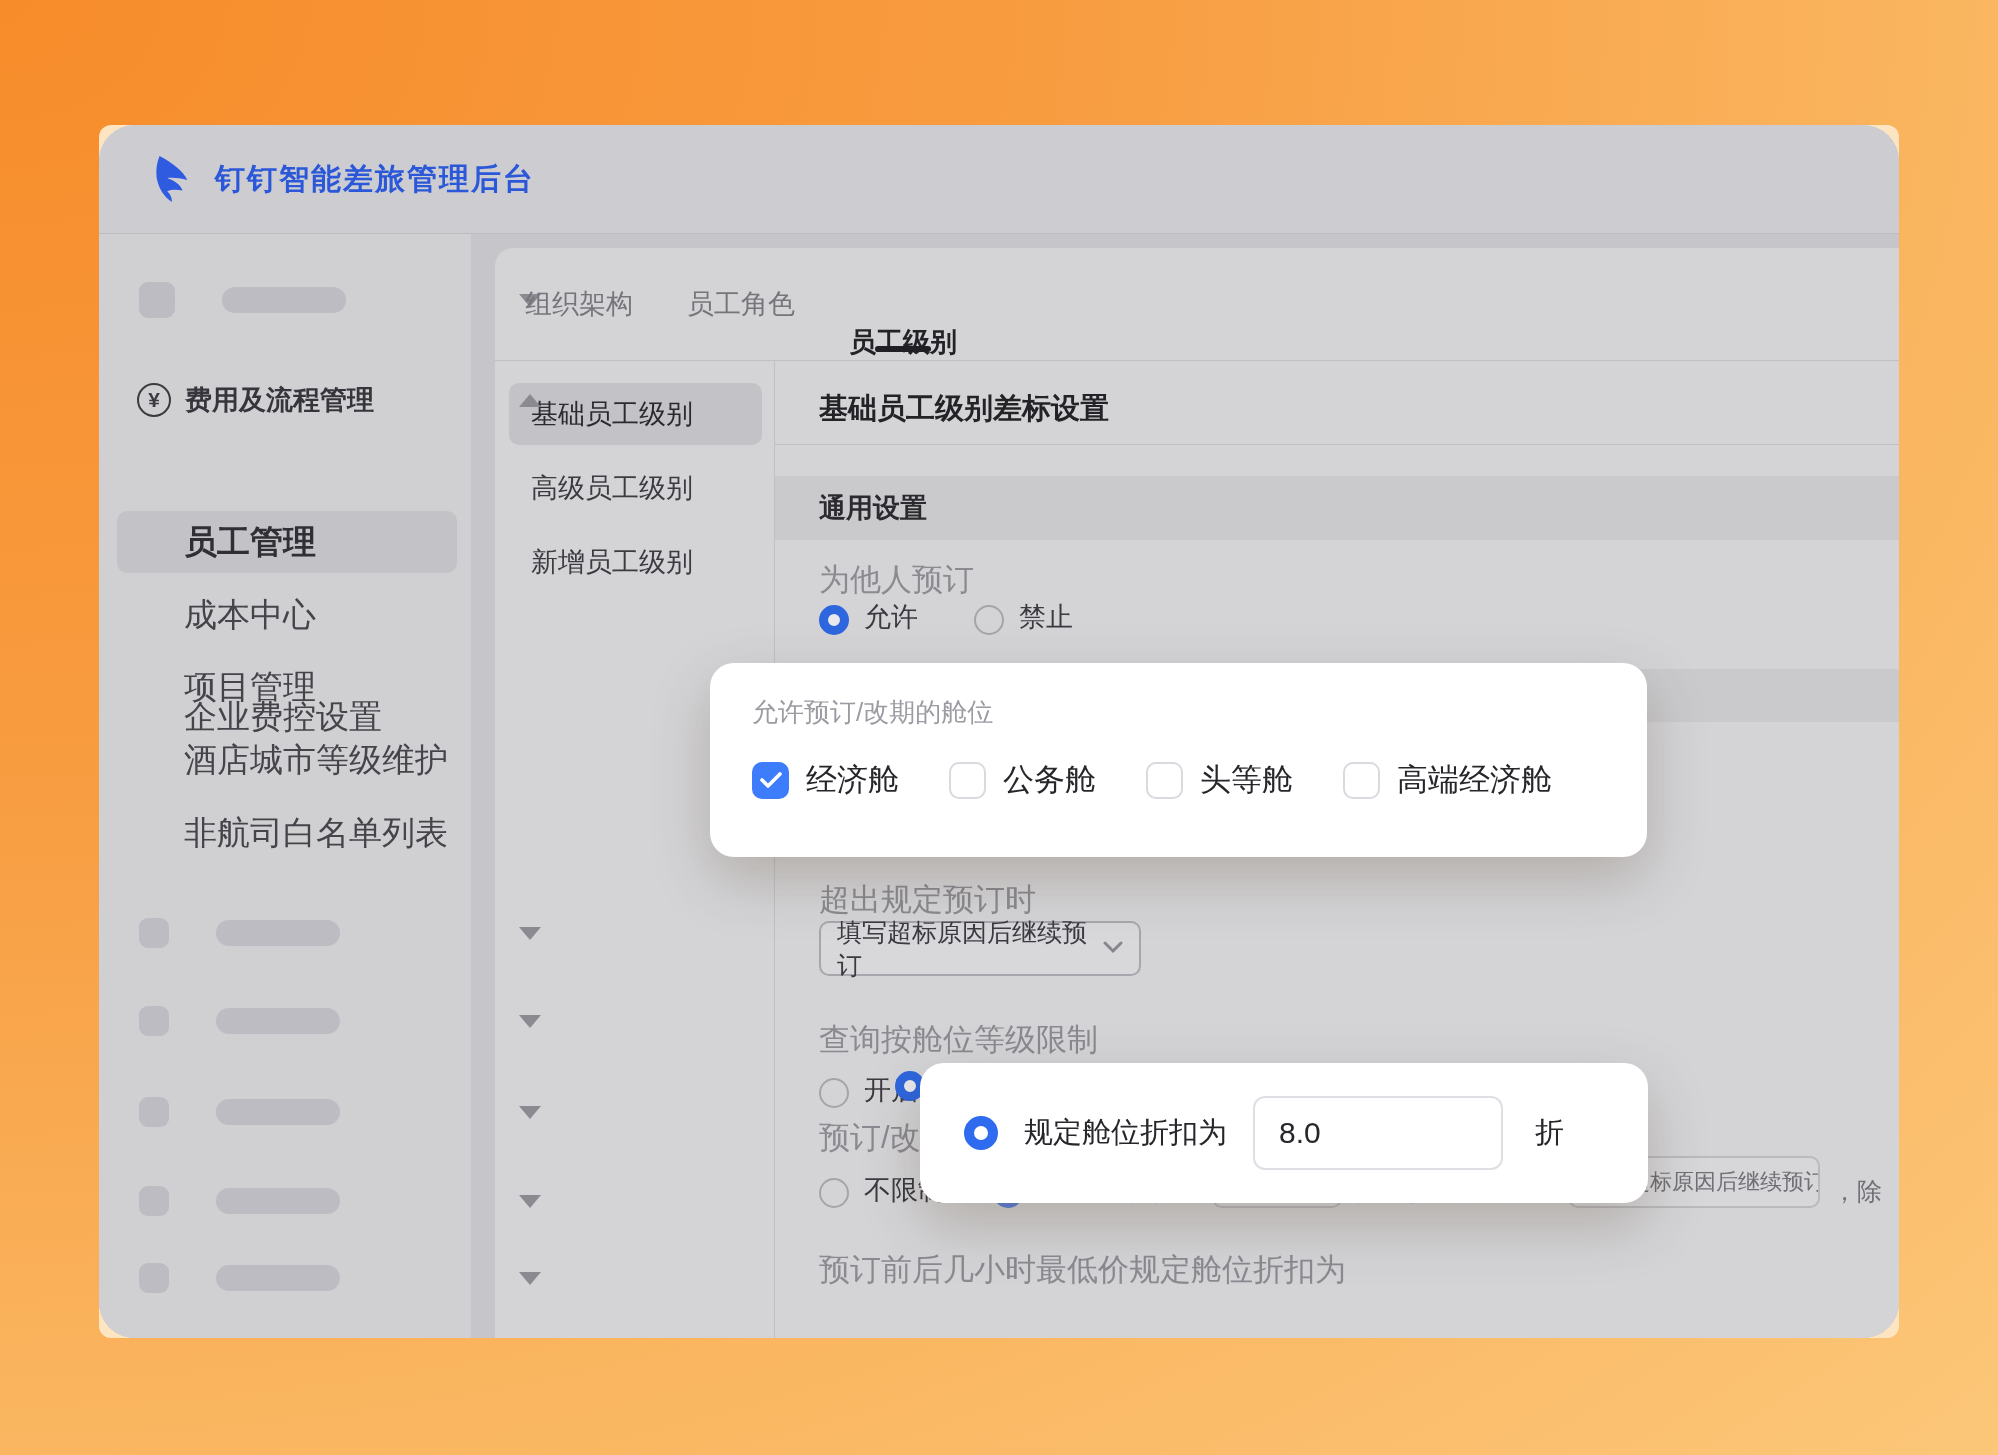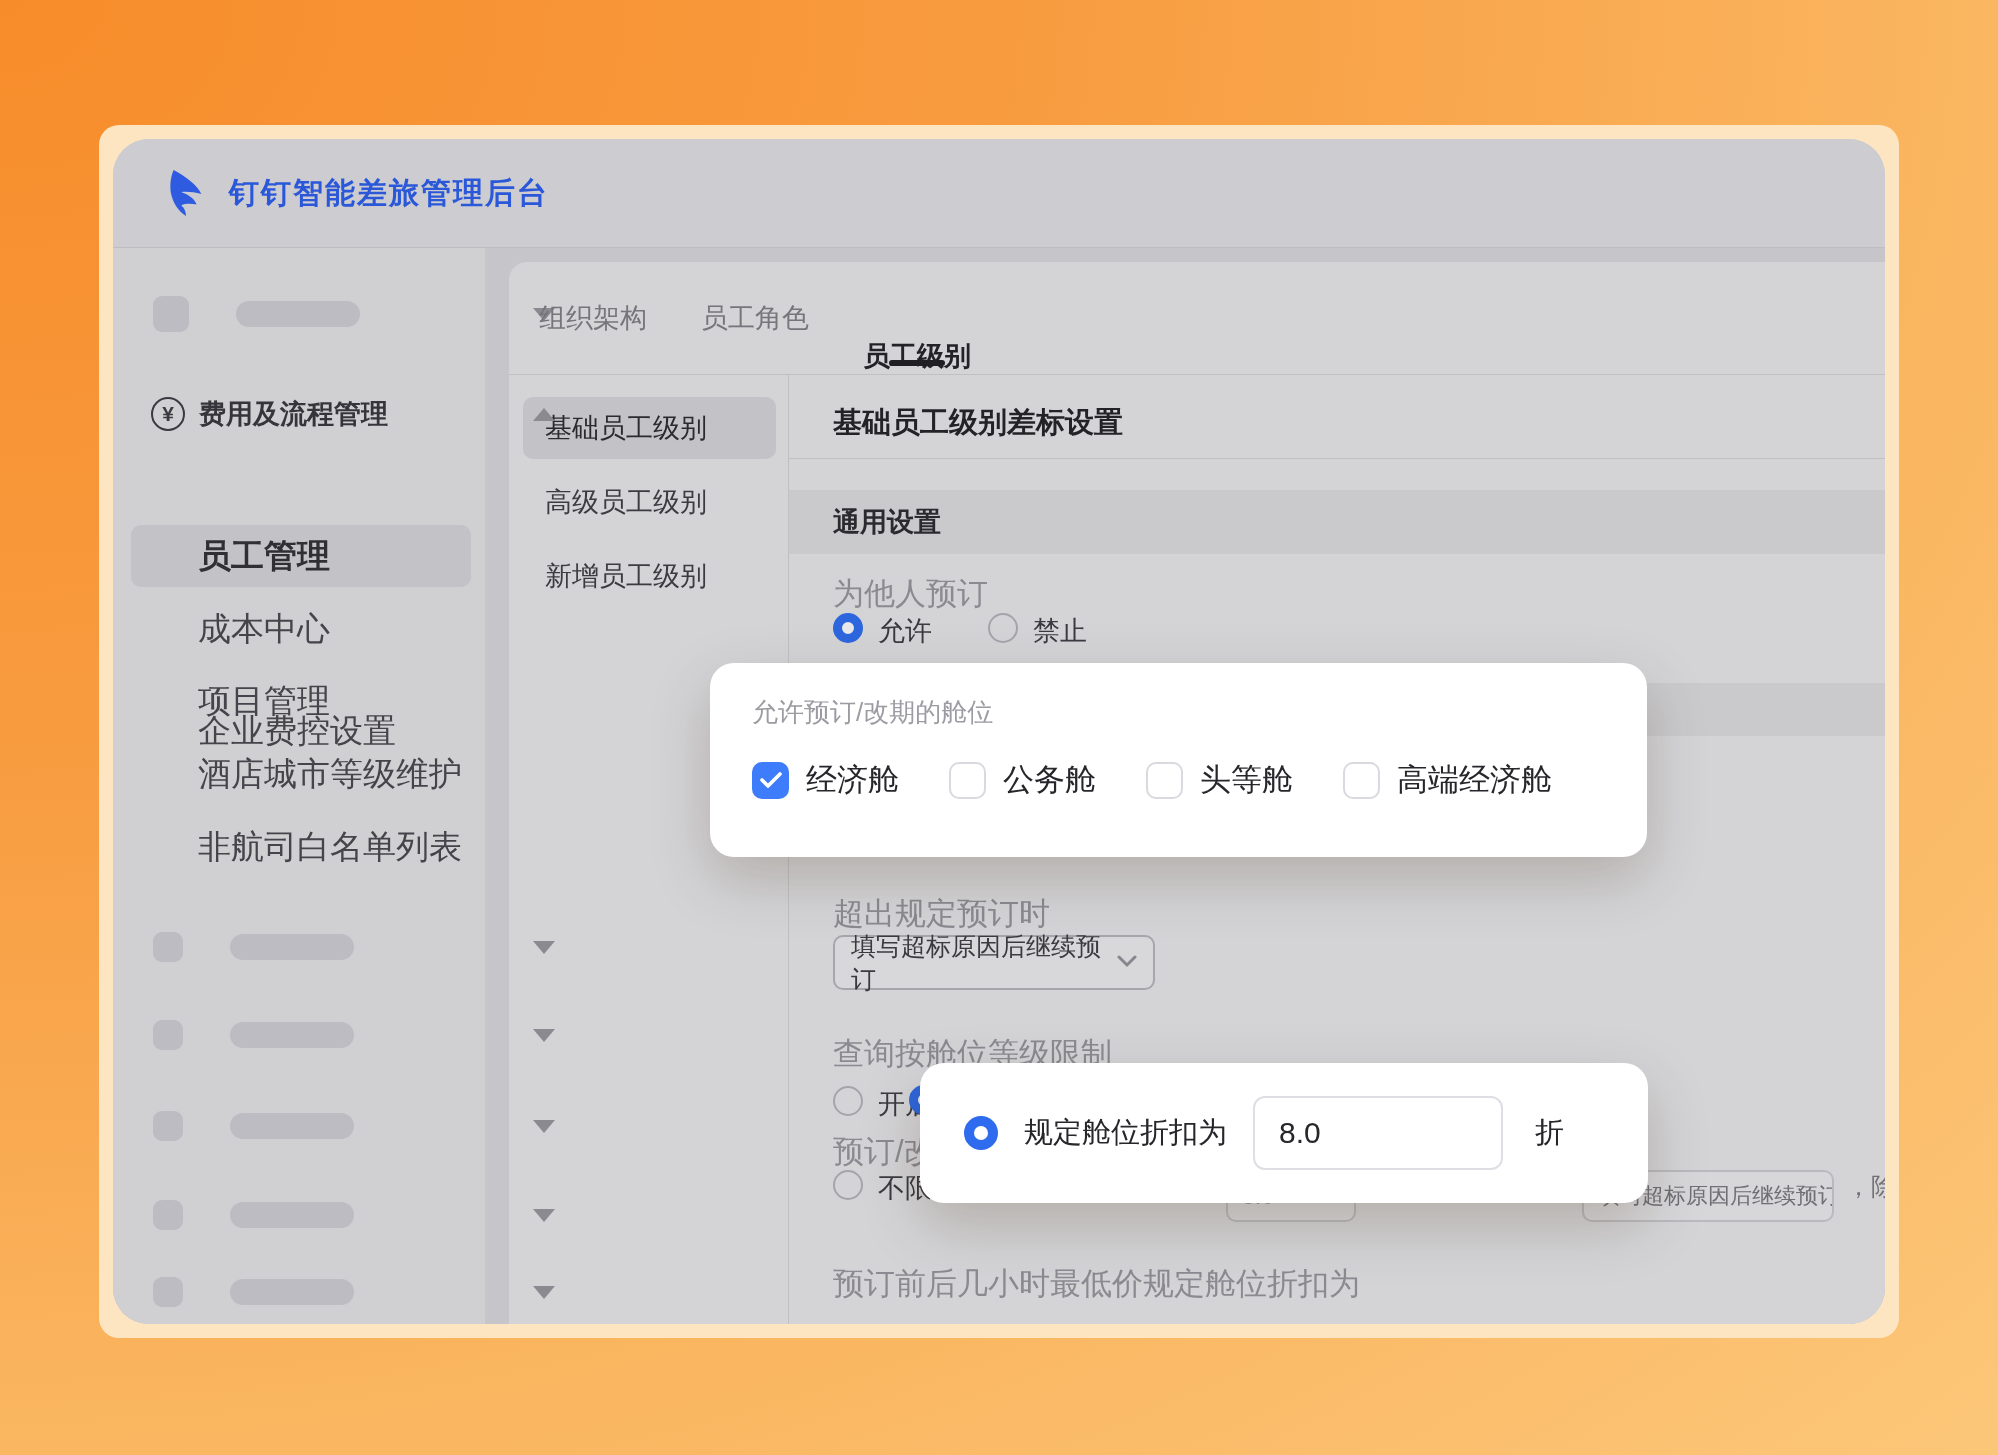--- a/index.html
+++ b/index.html
@@ -1,21 +1,21 @@
 <!DOCTYPE html>
 <html><head>
 <meta charset="utf-8">
 <style>
   html,body{margin:0;padding:0;}
   body{width:1998px;height:1455px;overflow:hidden;font-family:"Liberation Sans","DejaVu Sans",sans-serif;}
   .stage{position:relative;width:1998px;height:1455px;
     background:radial-gradient(150% 150% at 0% 0%, #F78C2A 0%, #F89C40 35%, #FAB55F 65%, #FCCA7E 100%);}
   
   .frame{position:absolute;left:99px;top:125px;width:1800px;height:1213px;background:#FDE5C2;
-    border-radius:20px;box-sizing:border-box;padding:14px;}
+    border-radius:12px;box-sizing:border-box;}
   .app{width:100%;height:100%;background:#C9C9CD;border-radius:36px;overflow:hidden;
     display:flex;flex-direction:column;}
   
   .app-header{height:108px;flex:none;background:#CDCDD1;border-bottom:1px solid rgba(0,0,0,0.07);
     display:flex;align-items:center;padding:0 0 0 50px;gap:20px;}
   .brand-title{font-size:30px;font-weight:bold;color:#2B58D8;letter-spacing:2px;}
   
   .app-body{flex:1;display:flex;background:#C6C6CA;min-height:0;}
   .sidebar{width:372px;flex:none;background:#D0D0D3;position:relative;}
   .srow{position:absolute;left:0;width:100%;height:62px;display:flex;align-items:center;}
@@ -47,21 +47,21 @@
   .sub-item.selected{background:#C3C3C7;color:#2A2A2F;}
   .content{flex:1;position:relative;min-width:0;overflow:hidden;}
   .c-abs{position:absolute;left:0;width:100%;}
   .page-title{left:44px;top:28px;width:auto;font-size:29px;font-weight:bold;color:#232327;}
   .h-divider{left:0;top:83px;height:0;border-top:1px solid rgba(0,0,0,0.09);}
   .band{background:rgba(0,0,0,0.045);display:flex;align-items:center;padding-left:44px;box-sizing:border-box;}
   .band1{top:115px;height:64px;}
   .band2{top:308px;height:53px;}
   .band-label{font-size:27px;font-weight:bold;color:#2A2A2F;}
   .dim-label{font-size:31px;color:#8A8A90;}
-  .row{display:flex;align-items:flex-start;}
+  .row{display:flex;align-items:flex-end;}
   .radio{width:30px;height:30px;border-radius:50%;box-sizing:border-box;flex:none;}
   .radio.sel{border:9px solid #2E66DE;background:#E9E9EC;}
   .radio.unsel{border:2px solid #A4A4AA;background:transparent;}
   .radio.bright{border:10px solid #2F6BEF;background:#FFFFFF;width:34px;height:34px;}
   .opt-text{font-size:27px;color:#3A3A40;margin-left:15px;}
   .sel-box{height:55px;border:2px solid #A6A6AC;border-radius:10px;display:flex;align-items:center;
     padding:0 16px;box-sizing:border-box;background:rgba(255,255,255,0.10);}
   .sel-text{font-size:25px;color:#3A3A40;}
   .chev{margin-left:auto;padding-left:14px;}
   

